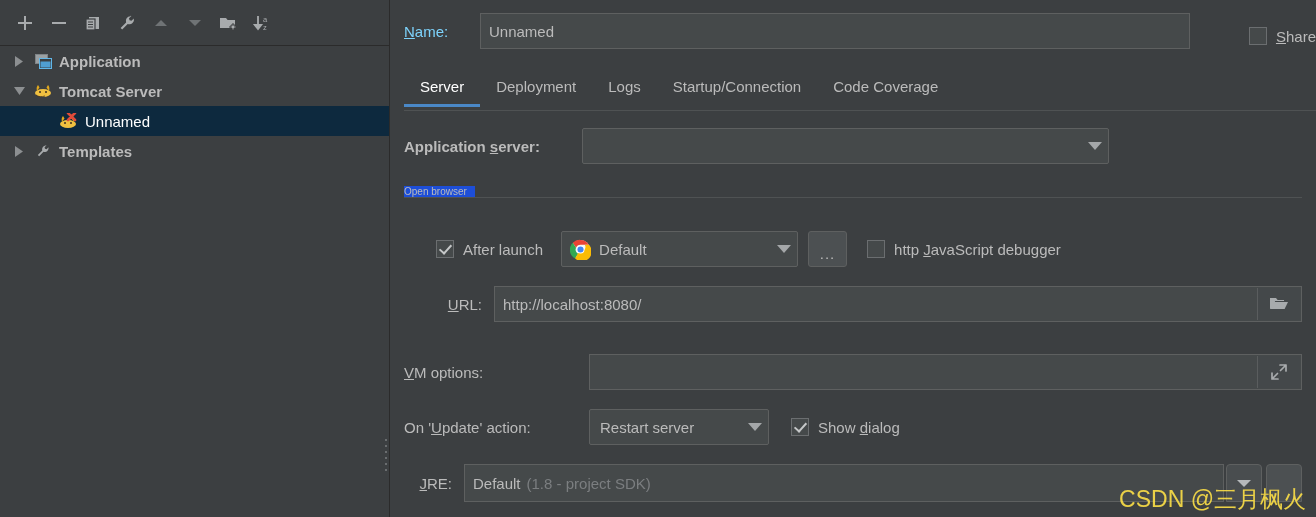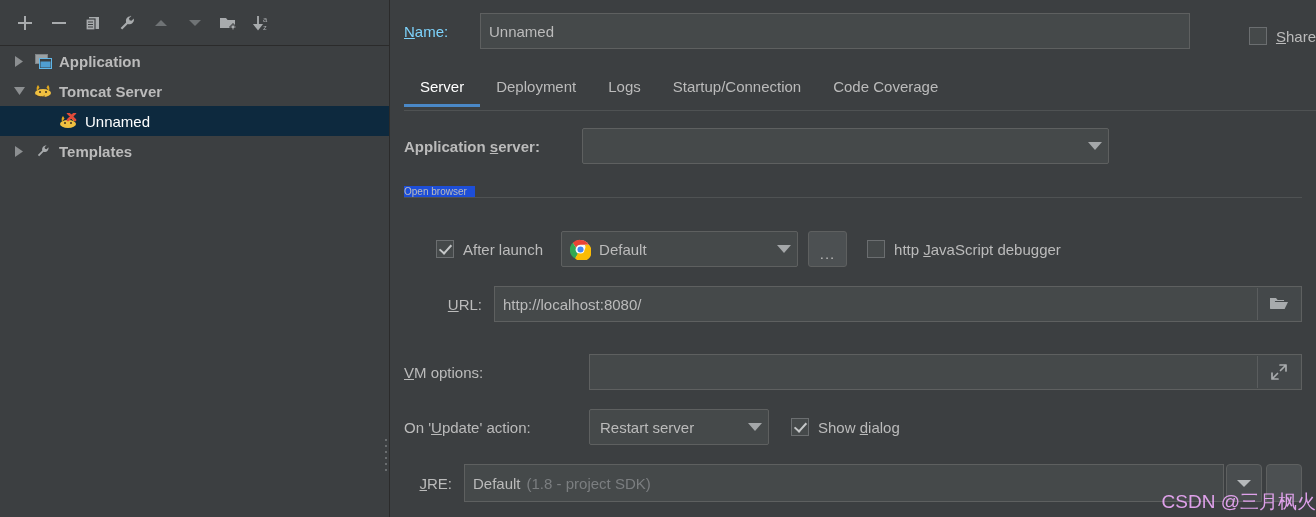--- a/index.html
+++ b/index.html
@@ -415,24 +415,24 @@
     background: #4c5052;
     border: 1px solid #5e6060;
     border-radius: 4px 4px 0 0;
     box-sizing: border-box;
     margin-left: 4px;
     flex: 0 0 auto;
   }
 
   .watermark {
     position: absolute;
-    right: 0;
+    right: 10px;
     bottom: 2px;
-    font-size: 19px;
-    color: #f0abfc;
+    font-size: 23px;
+    color: #fde047;
     opacity: 0.9;
     white-space: nowrap;
     pointer-events: none;
   }
 </style>
 </head>
 <body>
 
 <div id="app">
 

